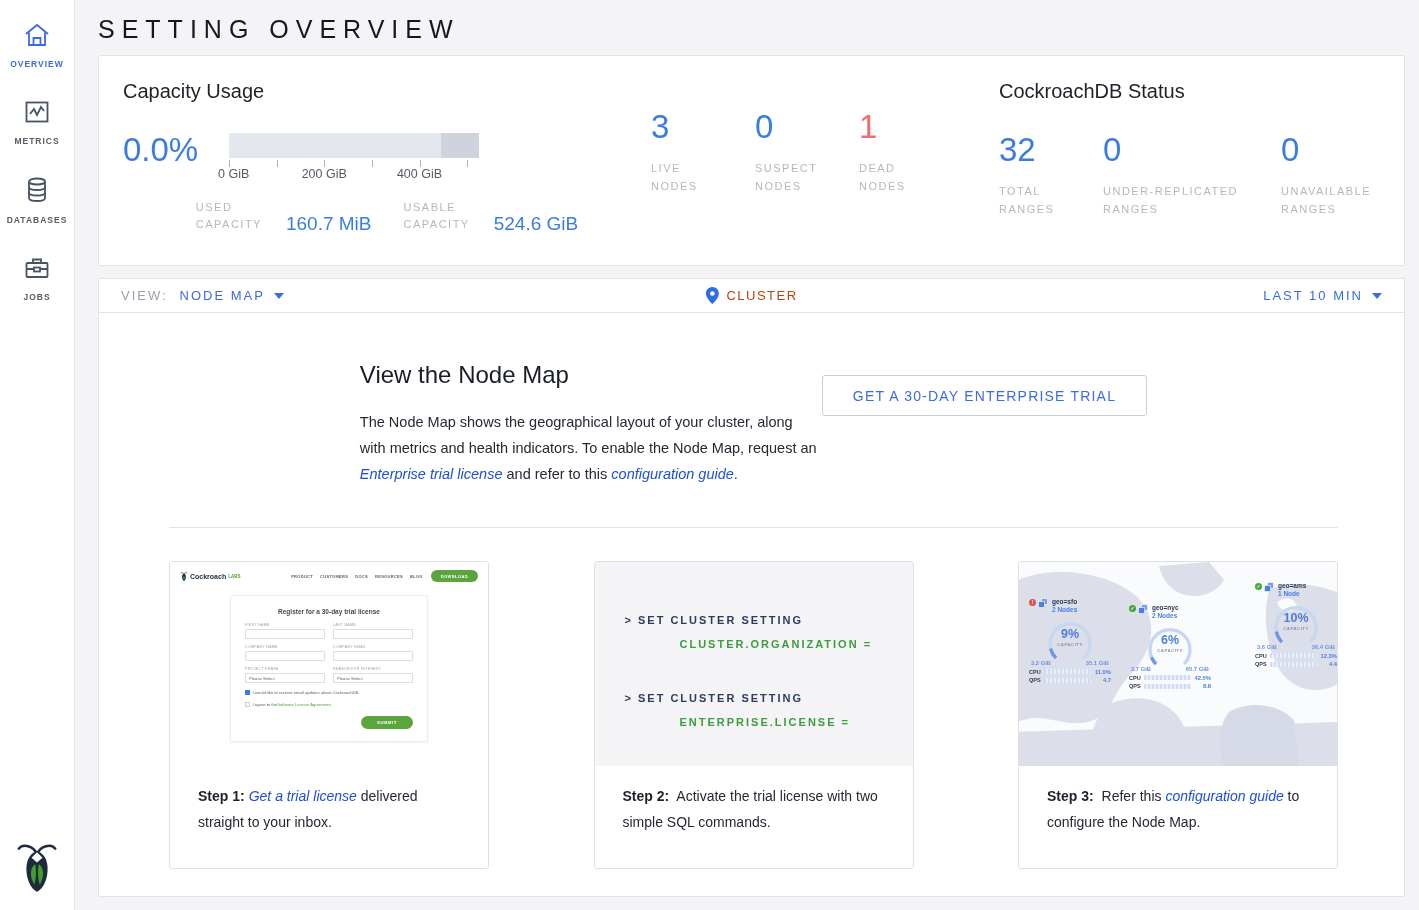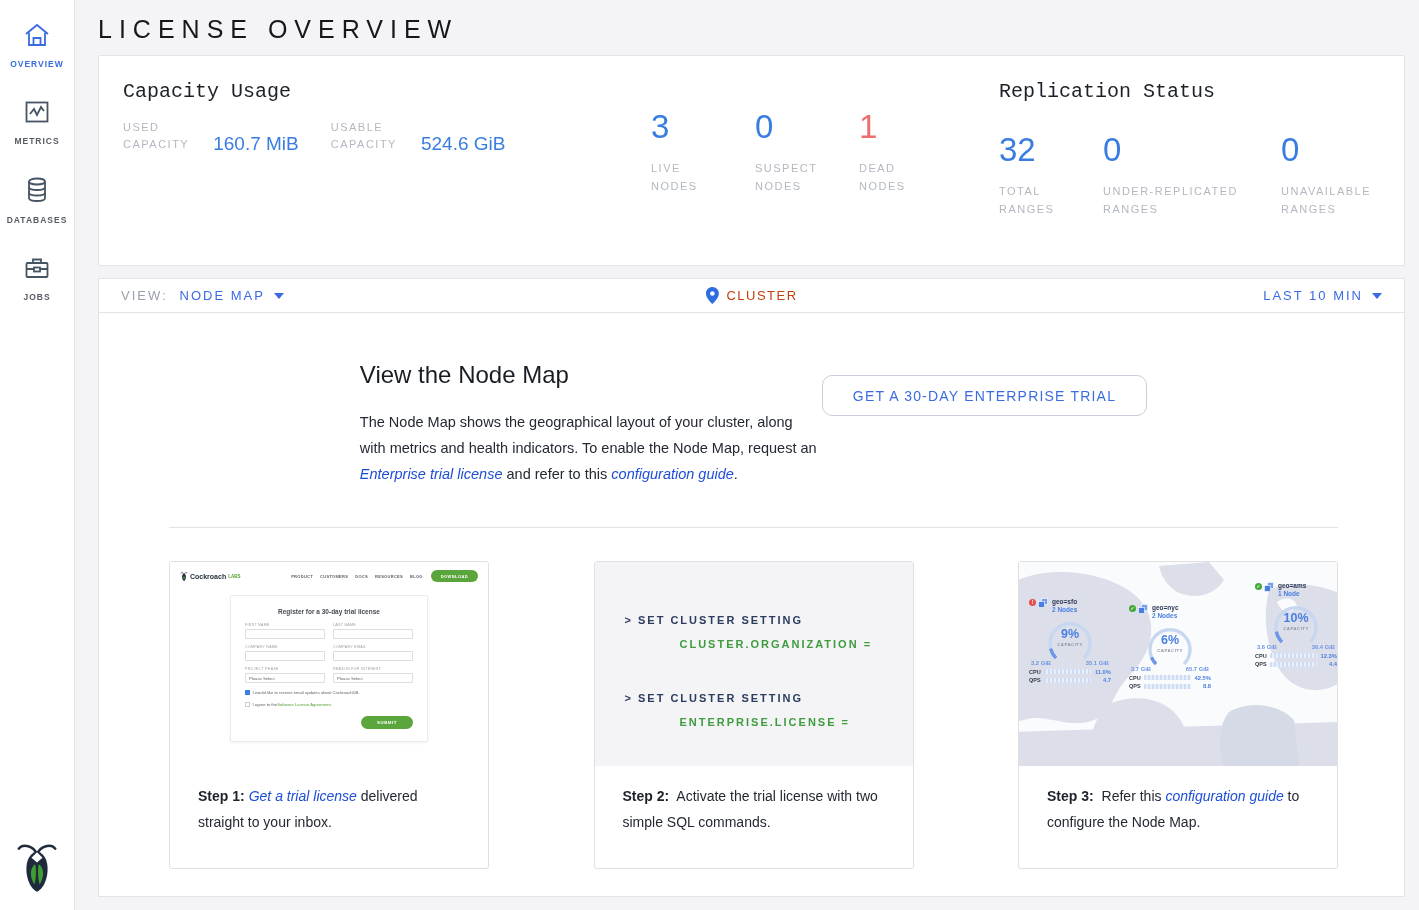--- a/index.html
+++ b/index.html
@@ -16,40 +16,40 @@
   .side-item.active .lbl { color:#3b6be2; }
   .side-logo { position:absolute; bottom:12px; left:50%; transform:translateX(-50%); }
 
   
   .main { margin-left:75px; padding:0 14px 0 23px; }
   .page-title { margin:15px 0 11px; font-size:25px; font-weight:500; letter-spacing:7px; color:#14171c; }
 
   
   .summary-card { background:#fff; border:1px solid #e4e4e7; border-radius:2px; height:211px;
                   display:flex; padding:24px 24px 0; }
-  .section-title { font-size:20px; font-weight:500; color:#1d2128;font-family:Liberation Mono, monospace; }
+  .section-title { font-size:20px; font-weight:500; color:#1d2128; }
   .col-capacity { flex:0 0 528px; }
   .col-nodes    { flex:0 0 348px; }
   .col-repl     { flex:1; }
 
   .cap-row { display:flex; margin-top:30px; }
   .cap-pct { font-size:33px; color:#3a7de1; width:106px; line-height:33px; }
   .bar-wrap { width:250px; }
   .bar { height:25px; display:flex; }
   .bar-light { width:84.8%; background:#e4e7ee; }
   .bar-dark  { width:15.2%; background:#ced3de; }
   .bar-ticks { position:relative; height:9px; }
   .tick { position:absolute; top:2px; width:1px; height:7px; background:#a8aeb9; }
   .bar-labels { position:relative; height:16px; font-size:12.5px; color:#545b66; }
   .bar-labels span { position:absolute; top:0; white-space:nowrap; }
   .bl-0   { left:0; transform:translateX(-35%); }
   .bl-200 { left:38.1%; transform:translateX(-50%); }
   .bl-400 { left:76.2%; transform:translateX(-50%); }
 
-  .cap-stats { display:flex; margin-top:16px; }
+  .cap-stats { display:flex; margin-top:16px;justify-content:center; }
   .cap-group { display:flex; align-items:flex-end; }
   .cap-group + .cap-group { margin-left:32px; }
   .cap-label { font-size:11px; letter-spacing:1.5px; color:#b3b8c0; line-height:17px; font-weight:400; }
   .cap-value { font-size:19px; color:#3a7de1; margin-left:24px; position:relative; top:2px; }
 
   .stat-row { display:flex; margin-top:30px; }
   .stat { margin-right:0; }
   .col-nodes .stat { width:104px; }
   .col-repl .stat-w1 { width:104px; }
   .col-repl .stat-w2 { width:178px; }
@@ -69,21 +69,21 @@
                color:#c2410c; letter-spacing:1.5px; font-weight:500; }
   .vb-center svg { margin-right:8px; }
   .vb-right { margin-left:auto; color:#3b6be2; letter-spacing:2px; cursor:pointer; display:flex; align-items:center; }
 
   
   .panel { background:#fff; border:1px solid #e4e4e7; border-top:none; padding:0 66px 27px 70px; height:584px; }
   .panel-head { display:flex; justify-content:center; padding-top:48px; }
   .nm-heading { font-size:24px; font-weight:500; color:#191d24; }
   .nm-desc { margin-top:20px; font-size:14.5px; line-height:26px; color:#242933; max-width:462px; }
   a.lnk { color:#1d4ed8; text-decoration:none; cursor:pointer;font-style:italic; }
-  .trial-btn { margin-top:14px; height:41px; background:#fff; border:1px solid #c9cfd8; border-radius:10px;
+  .trial-btn { margin-top:14px; height:41px; background:#fff; border:1px solid #c9cfd8; border-radius:3px;
                color:#3b6be2; font-size:14px; letter-spacing:1.2px; padding:0 30px; cursor:pointer;
                font-family:"Liberation Sans",sans-serif; align-self:flex-start; }
   .divider { border:none; border-top:1px solid #e3e3e6; margin-top:40px; }
 
   .steps { display:flex; justify-content:space-between; margin-top:33px; }
   .step-card { width:320px; height:308px; border:1px solid #e0e0e3; border-radius:3px; background:#fff;
                display:flex; flex-direction:column; overflow:hidden; }
   .thumb { height:204px; flex:0 0 204px; position:relative; overflow:hidden; }
   .caption { padding:17px 24px 0 28px; font-size:14px; line-height:26px; color:#242933; }
   .cap-prefix { font-weight:700; color:#1d222b; margin-right:4px; }
@@ -192,25 +192,47 @@
       <path d="M24 15 C28 6 39 3 44 9" stroke="#1f2a3c" stroke-width="2.6" fill="none" stroke-linecap="round"></path>
       <path d="M24 12 C34 14 37 26 35 38 C33 49 28 54 24 56 C20 54 15 49 13 38 C11 26 14 14 24 12 Z" fill="#1f2a3c"></path>
       <path d="M24 13 L30 19 L24 24 L18 19 Z" fill="#ffffff"></path>
       <path d="M22 26 C16 30 16 40 21 48 C23 43 23.5 32 22 26 Z" fill="#3f9e2f"></path>
       <path d="M26 26 C32 30 32 40 27 48 C25 43 24.5 32 26 26 Z" fill="#3f9e2f"></path>
     </svg>
   </div>
 </div>
 
 <div class="main">
-  <h1 class="page-title">LICENSE OVERVIEW</h1>
+  <h1 class="page-title">SETTING OVERVIEW</h1>
 
   <div class="summary-card">
     <div class="col-capacity">
       <div class="section-title">Capacity Usage</div>
+      <div class="cap-row">
+        <div class="cap-pct">0.0%</div>
+        <div class="bar-wrap">
+          <div class="bar">
+              <div class="bar-light"></div>
+              <div class="bar-dark"></div>
+            </div>
+          <div class="bar-ticks">
+            <div class="tick" style="left:0"></div>
+              <div class="tick" style="left:19%"></div>
+            <div class="tick" style="left:38.1%"></div>
+              <div class="tick" style="left:57.2%"></div>
+            <div class="tick" style="left:76.2%"></div>
+              <div class="tick" style="left:95.3%"></div>
+          </div>
+          <div class="bar-labels">
+            <span class="bl-0">0 GiB</span>
+            <span class="bl-200">200 GiB</span>
+            <span class="bl-400">400 GiB</span>
+          </div>
+        </div>
+      </div>
       <div class="cap-stats">
         <div class="cap-group">
           <div class="cap-label">
               <div>USED</div>
               <div>CAPACITY</div>
             </div>
           <div class="cap-value">160.7 MiB</div>
         </div>
         <div class="cap-group">
           <div class="cap-label">
@@ -242,21 +264,21 @@
           <div class="stat-value red">1</div>
           <div class="stat-label">
               <div>DEAD</div>
               <div>NODES</div>
             </div>
         </div>
       </div>
     </div>
 
     <div class="col-repl">
-      <div class="section-title">Replication Status</div>
+      <div class="section-title">CockroachDB Status</div>
       <div class="stat-row">
         <div class="stat stat-w1">
           <div class="stat-value">32</div>
           <div class="stat-label">
               <div>TOTAL</div>
               <div>RANGES</div>
             </div>
         </div>
         <div class="stat stat-w2">
           <div class="stat-value">0</div>

